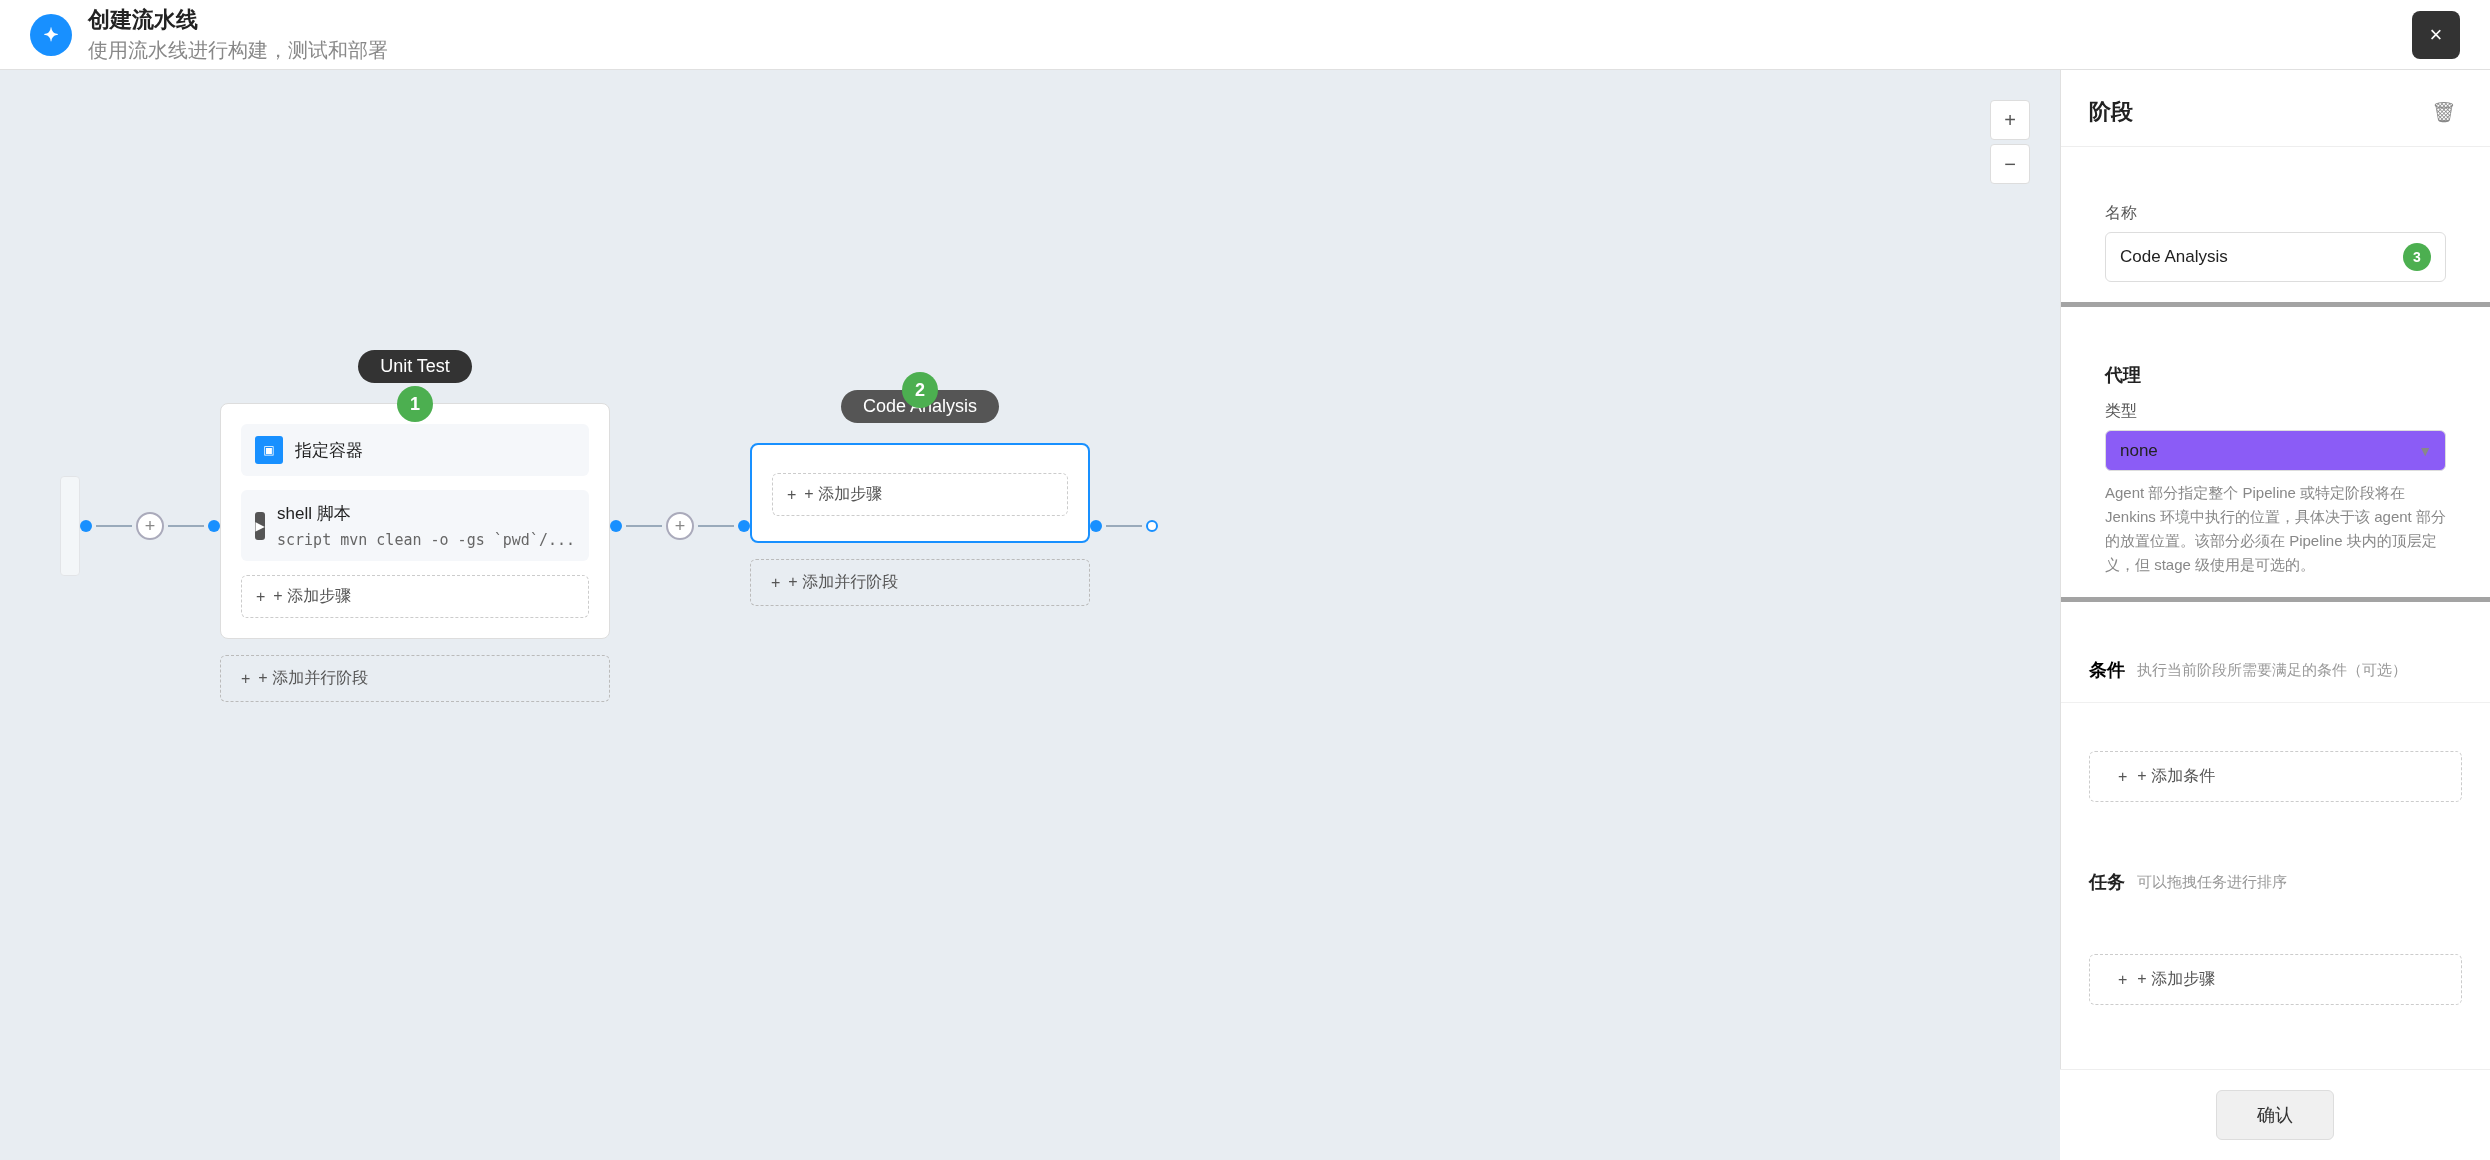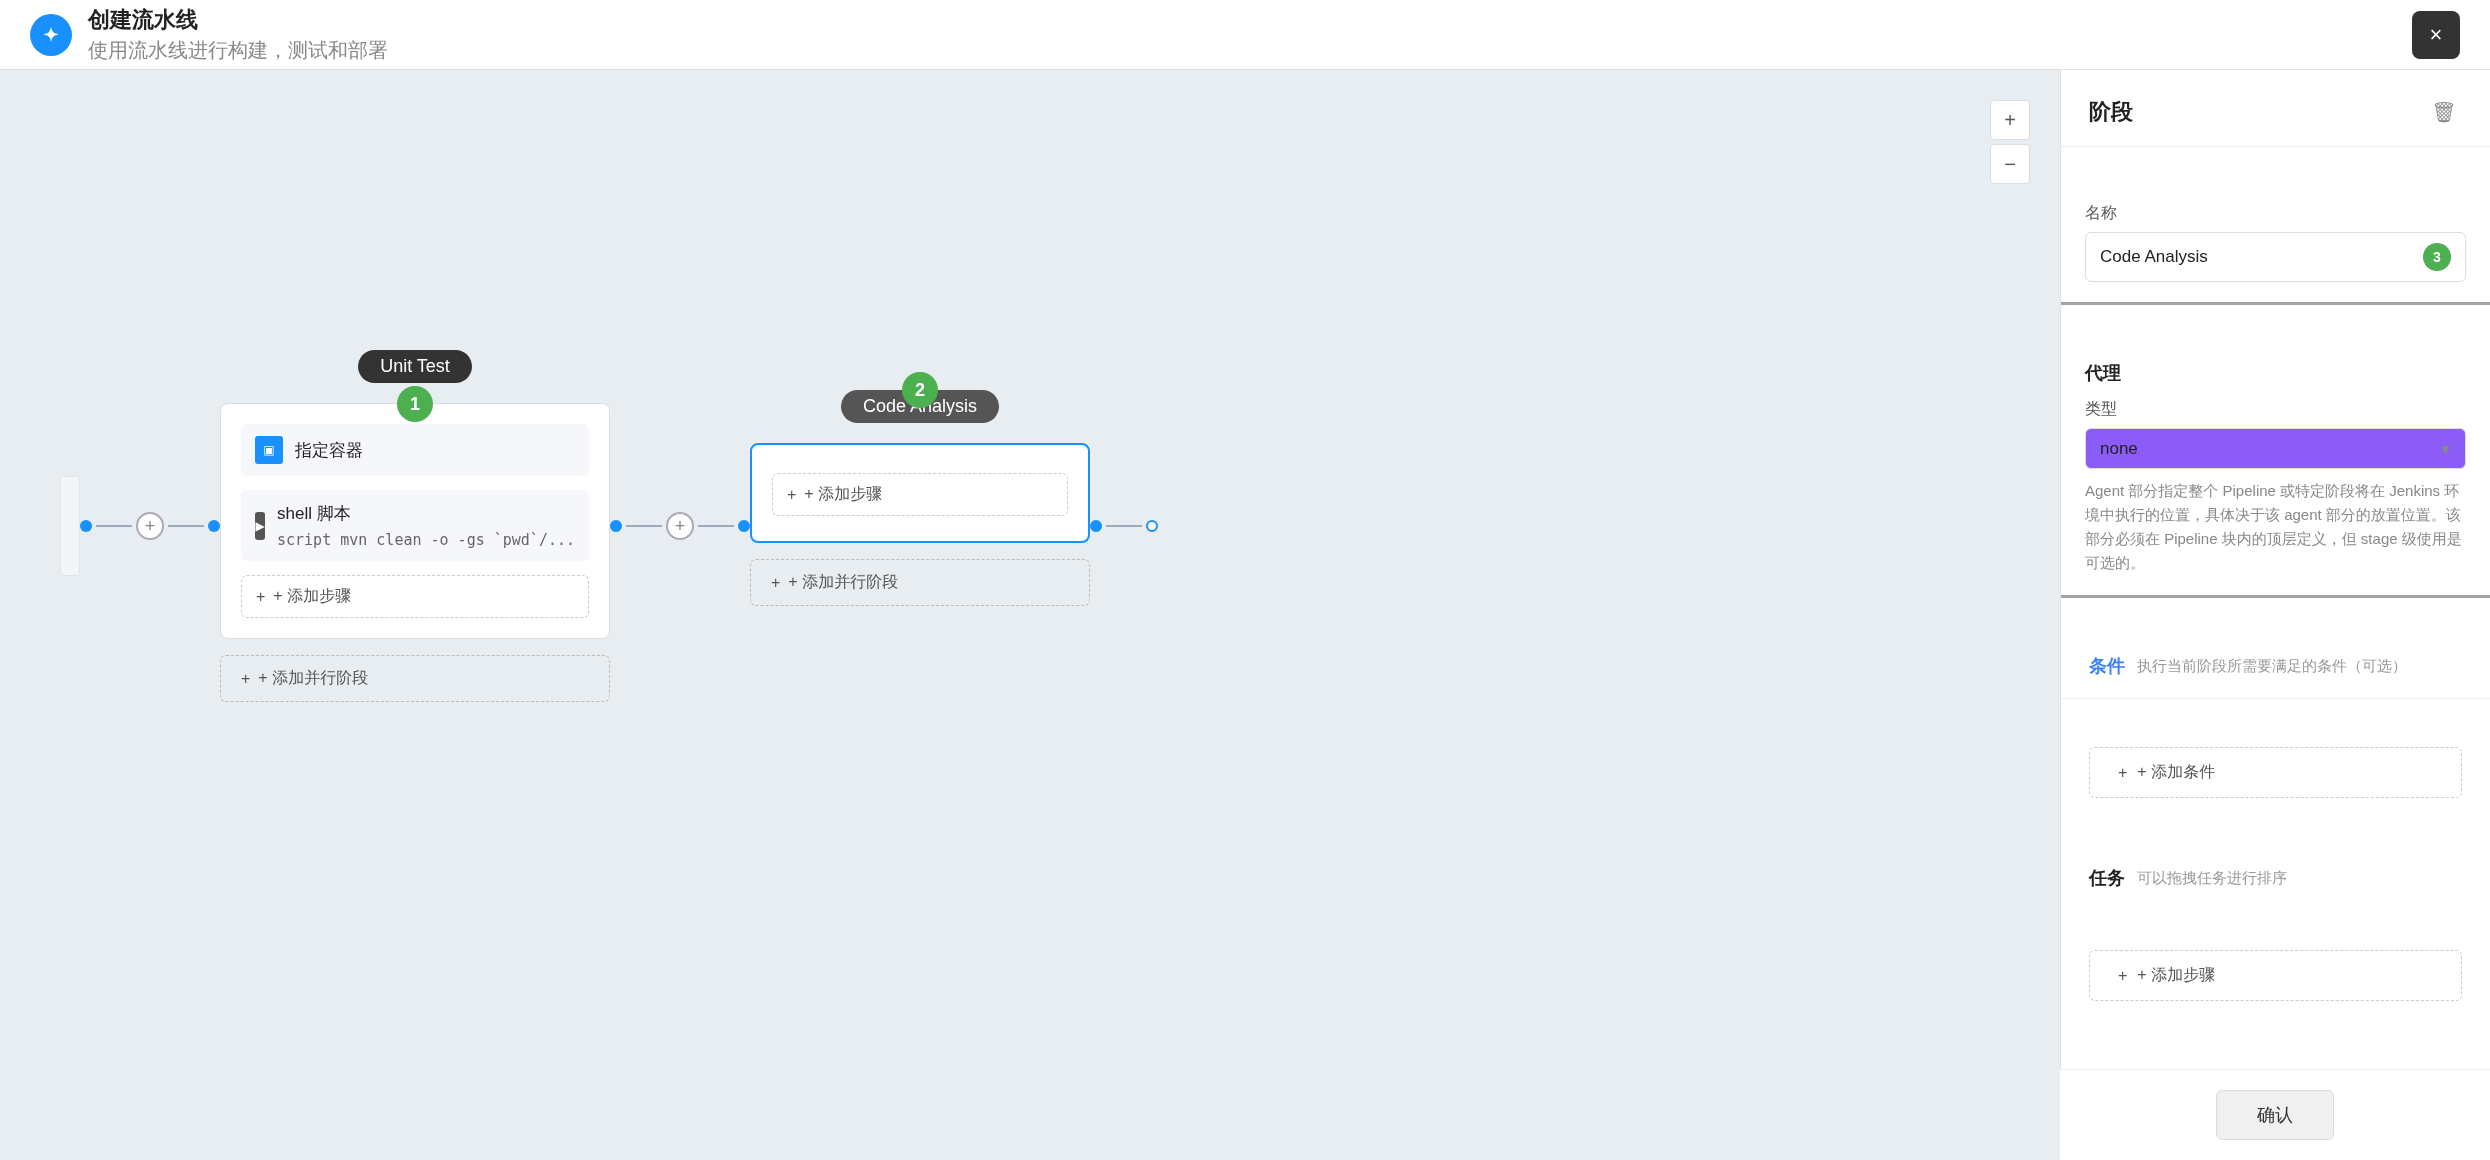--- a/index.html
+++ b/index.html
@@ -270,22 +270,22 @@
       height: 36px;
       display: flex;
       align-items: center;
       justify-content: center;
       cursor: pointer;
       color: #888;
       font-size: 20px;
     }
 
     .panel-section {
-      padding: 20px 24px;
-      border-bottom: 3px solid #a3a3a3;
+      padding: 20px 44px;
+      border-bottom: 5px solid #a3a3a3;
     }
 
     .panel-section-title {
       font-size: 18px;
       font-weight: 600;
       color: #222;
       margin-bottom: 14px;
     }
 
     .panel-label {
@@ -356,21 +356,21 @@
       margin-top: 10px;
     }
 
     .conditions-header {
       display: flex;
       align-items: center;
       gap: 12px;
       padding: 20px 28px;
       border-bottom: 1px solid #f0f0f0;
     }
-    .conditions-title { font-size: 18px; font-weight: 600; color: #3b82f6; }
+    .conditions-title { font-size: 18px; font-weight: 600; color: #000000; }
     .conditions-subtitle { font-size: 15px; color: #999; }
 
     .add-condition-btn, .add-task-step-btn {
       display: flex;
       align-items: center;
       gap: 10px;
       padding: 14px 28px;
       border: 1.5px dashed #ccc;
       border-radius: 6px;
       background: transparent;

